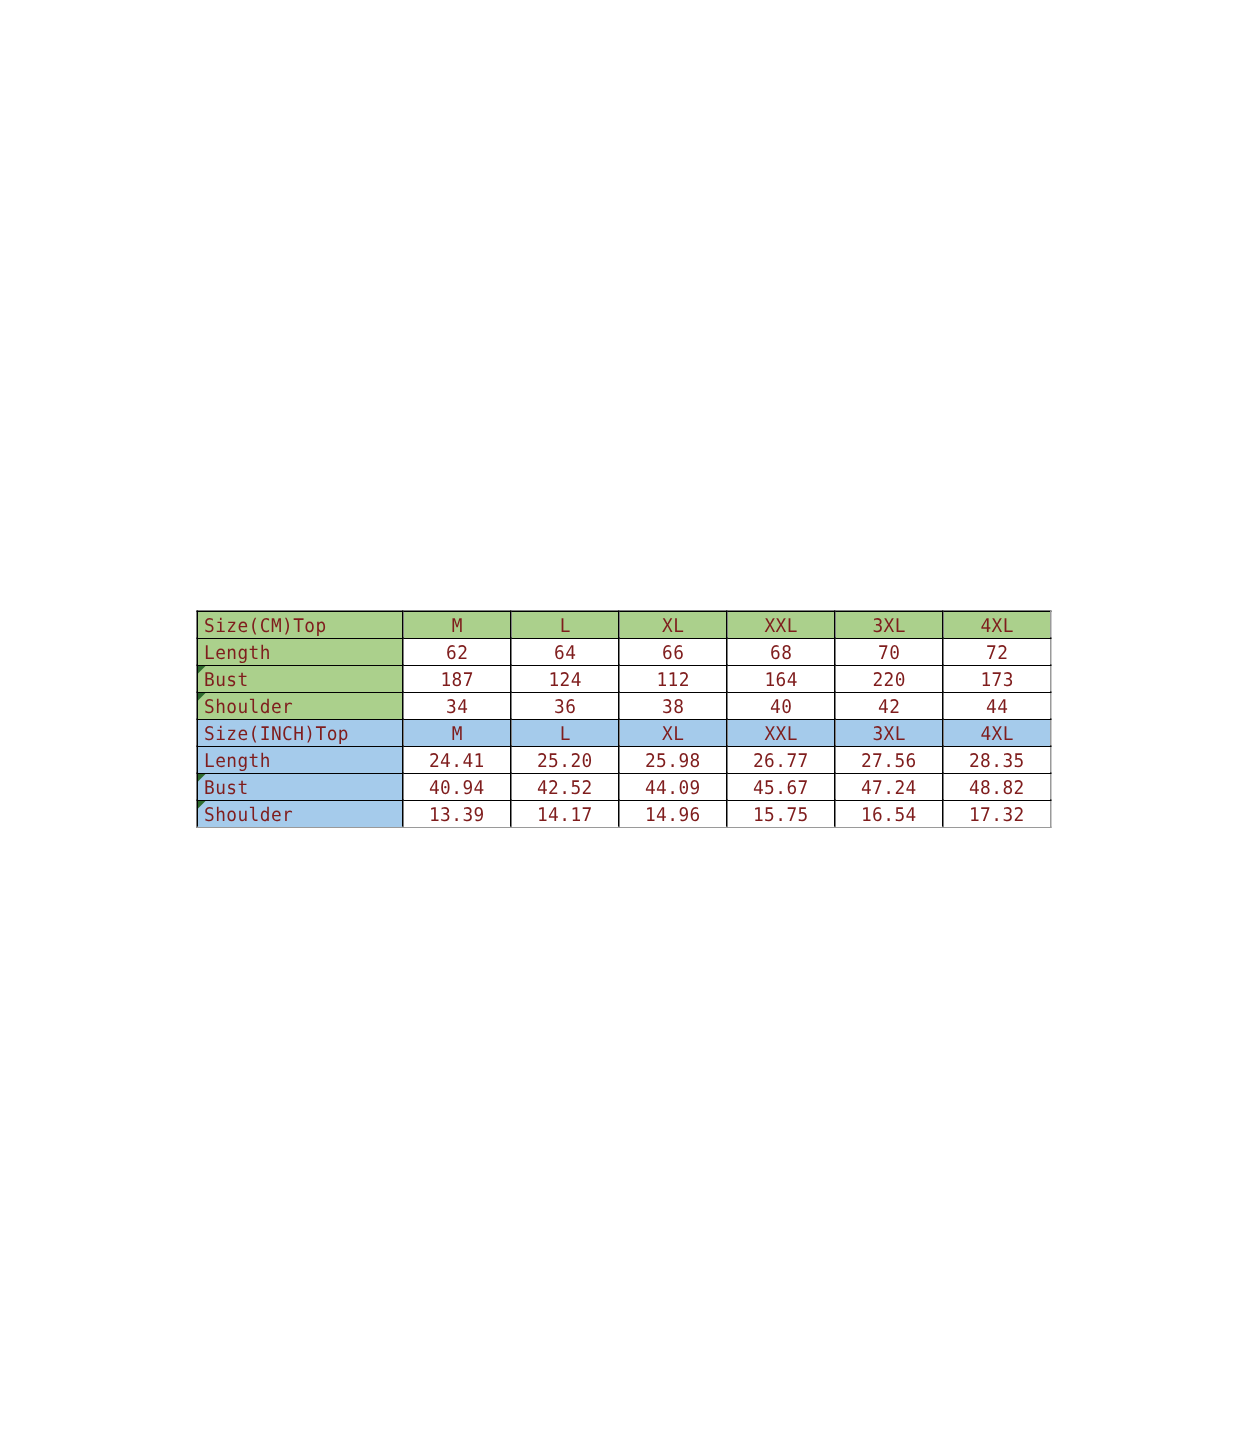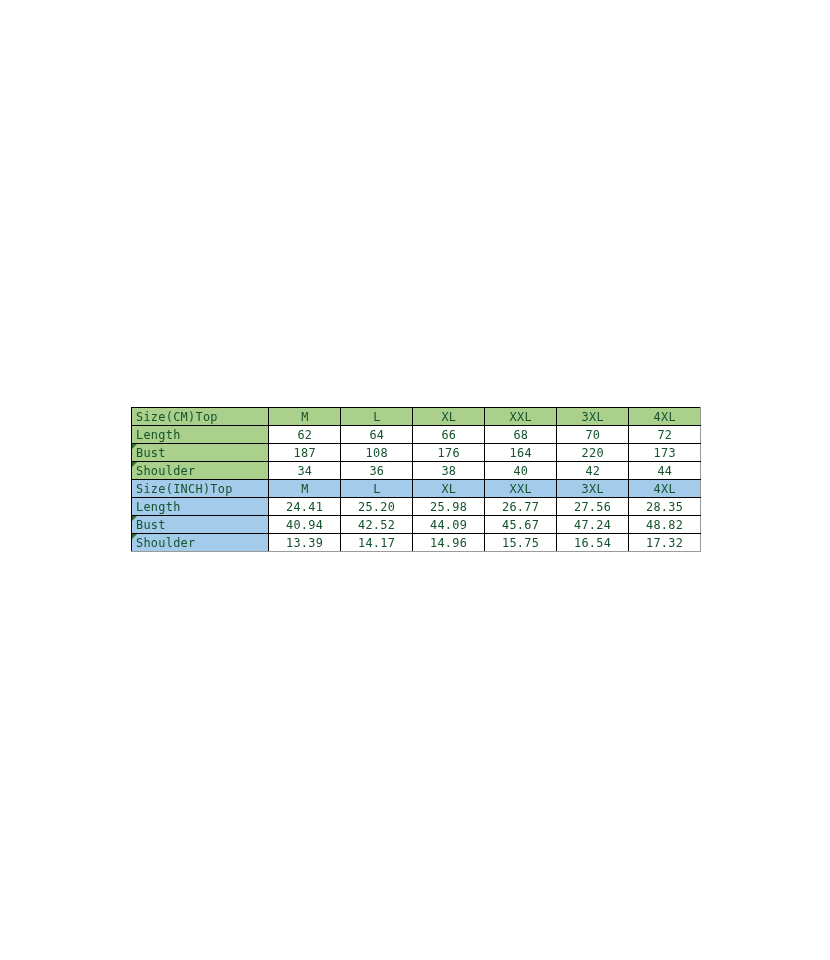--- a/index.html
+++ b/index.html
@@ -30,21 +30,21 @@
     width: 570px;
     background: #ffffff;
   }
 
   table.size-chart td {
     border: 1px solid #000000;
     height: 18px;
     padding: 0 4px;
     font-size: 12.5px;
     line-height: 17px;
-    color: #14532d;
+    color: #7f1d1d;
     letter-spacing: 0.3px;
     white-space: nowrap;
     overflow: hidden;
     position: relative;
     box-sizing: border-box;
   }
 
   
   col.c-label { width: 137px; }
   col.c-size  { width: 72px;  }
@@ -112,22 +112,22 @@
           <td class="val fill-white"><span>62</span></td>
           <td class="val fill-white"><span>64</span></td>
           <td class="val fill-white"><span>66</span></td>
           <td class="val fill-white"><span>68</span></td>
           <td class="val fill-white"><span>70</span></td>
           <td class="val fill-white last-col"><span>72</span></td>
         </tr>
         <tr>
           <td class="lbl fill-green marker"><span>Bust</span></td>
           <td class="val fill-white"><span>187</span></td>
-          <td class="val fill-white"><span>108</span></td>
-          <td class="val fill-white"><span>176</span></td>
+          <td class="val fill-white"><span>124</span></td>
+          <td class="val fill-white"><span>112</span></td>
           <td class="val fill-white"><span>164</span></td>
           <td class="val fill-white"><span>220</span></td>
           <td class="val fill-white last-col"><span>173</span></td>
         </tr>
         <tr>
           <td class="lbl fill-green marker"><span>Shoulder</span></td>
           <td class="val fill-white"><span>34</span></td>
           <td class="val fill-white"><span>36</span></td>
           <td class="val fill-white"><span>38</span></td>
           <td class="val fill-white"><span>40</span></td>

